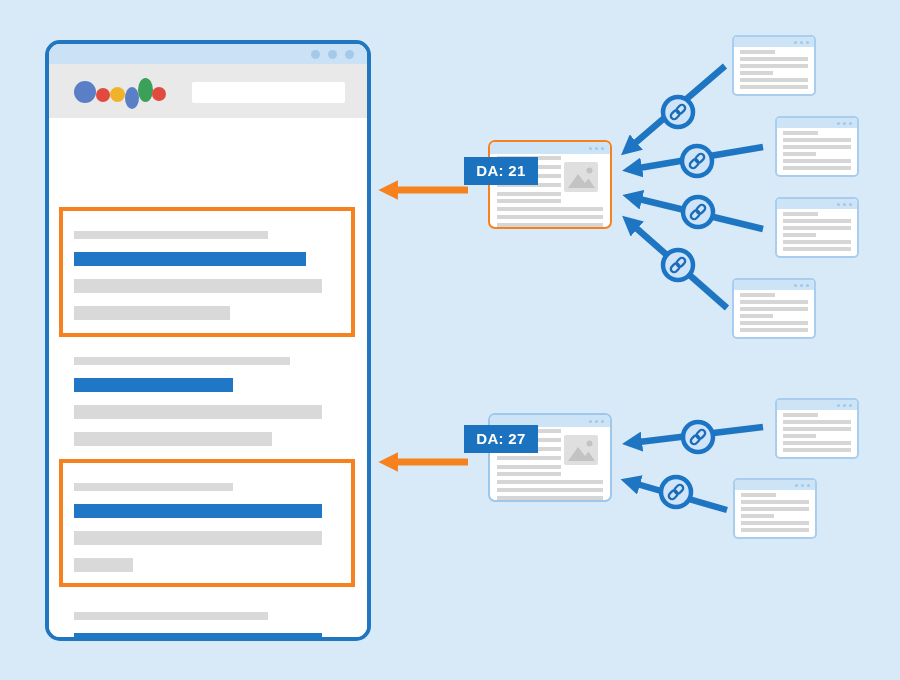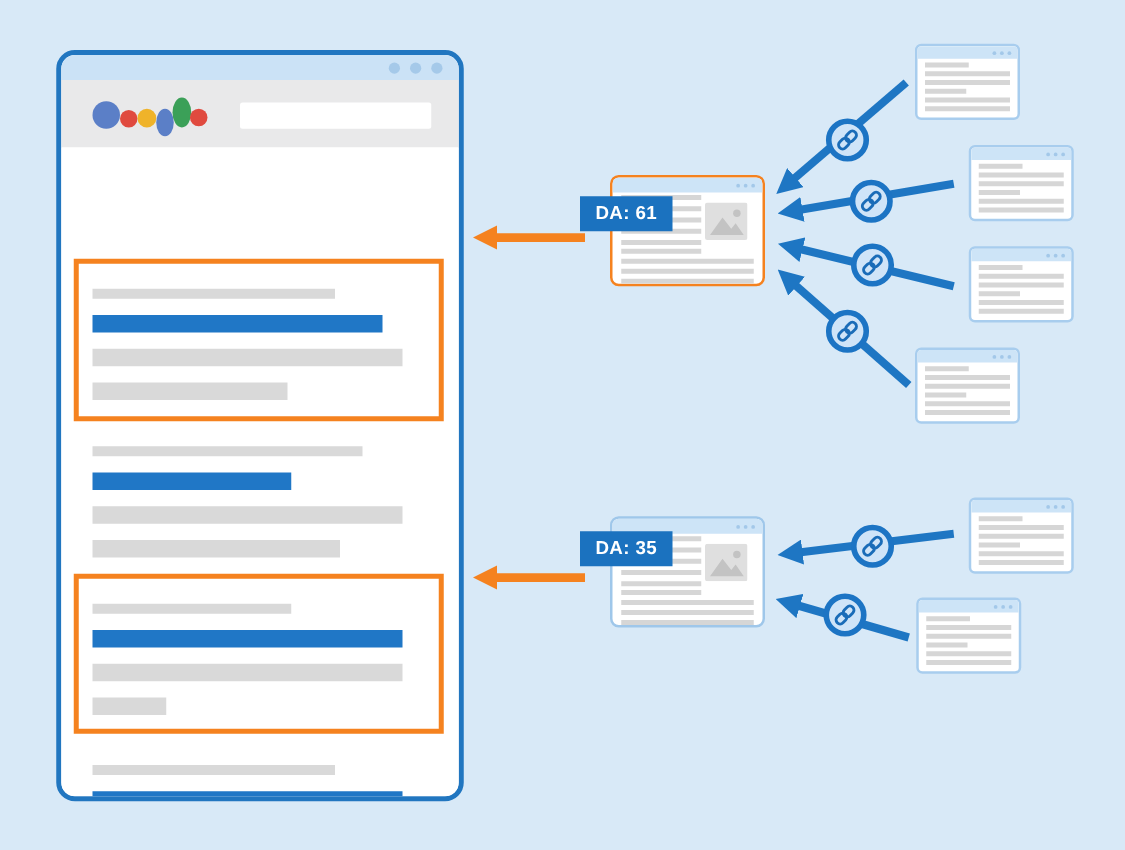--- a/index.html
+++ b/index.html
@@ -230,21 +230,21 @@
           <div class="da-line" style="width: 64px;"></div>
         </div>
         <div class="da-bottom">
           <div class="da-line" style="width: 64px;"></div>
           <div class="da-line" style="width: 106px;"></div>
           <div class="da-line" style="width: 106px;"></div>
           <div class="da-line" style="width: 106px;"></div>
         </div>
       </div>
   </div>
-  <div class="badge" style="left:464px;top:157px;">DA: 61</div>
+  <div class="badge" style="left:464px;top:157px;">DA: 21</div>
 
   <div class="da-card plain" style="left:488px;top:413px;">
     <div class="da-head">
       <span class="mdot"></span>
       <span class="mdot"></span>
       <span class="mdot"></span>
     </div>
     <div class="da-body">
       <svg class="da-img" viewBox="0 0 34 30">
         <rect width="34" height="30" rx="2" fill="#dfdfdf"></rect>
@@ -259,21 +259,21 @@
           <div class="da-line" style="width: 64px;"></div>
         </div>
         <div class="da-bottom">
           <div class="da-line" style="width: 64px;"></div>
           <div class="da-line" style="width: 106px;"></div>
           <div class="da-line" style="width: 106px;"></div>
           <div class="da-line" style="width: 106px;"></div>
         </div>
       </div>
   </div>
-  <div class="badge" style="left:464px;top:425px;">DA: 35</div>
+  <div class="badge" style="left:464px;top:425px;">DA: 27</div>
 
   <div class="mini" style="left:732px;top:35px;">
     <div class="mini-head">
         <span class="mdot"></span>
         <span class="mdot"></span>
         <span class="mdot"></span>
       </div>
     <div class="mini-body">
         <div class="mini-line" style="width: 52%;"></div>
         <div class="mini-line" style="width: 100%;"></div>

